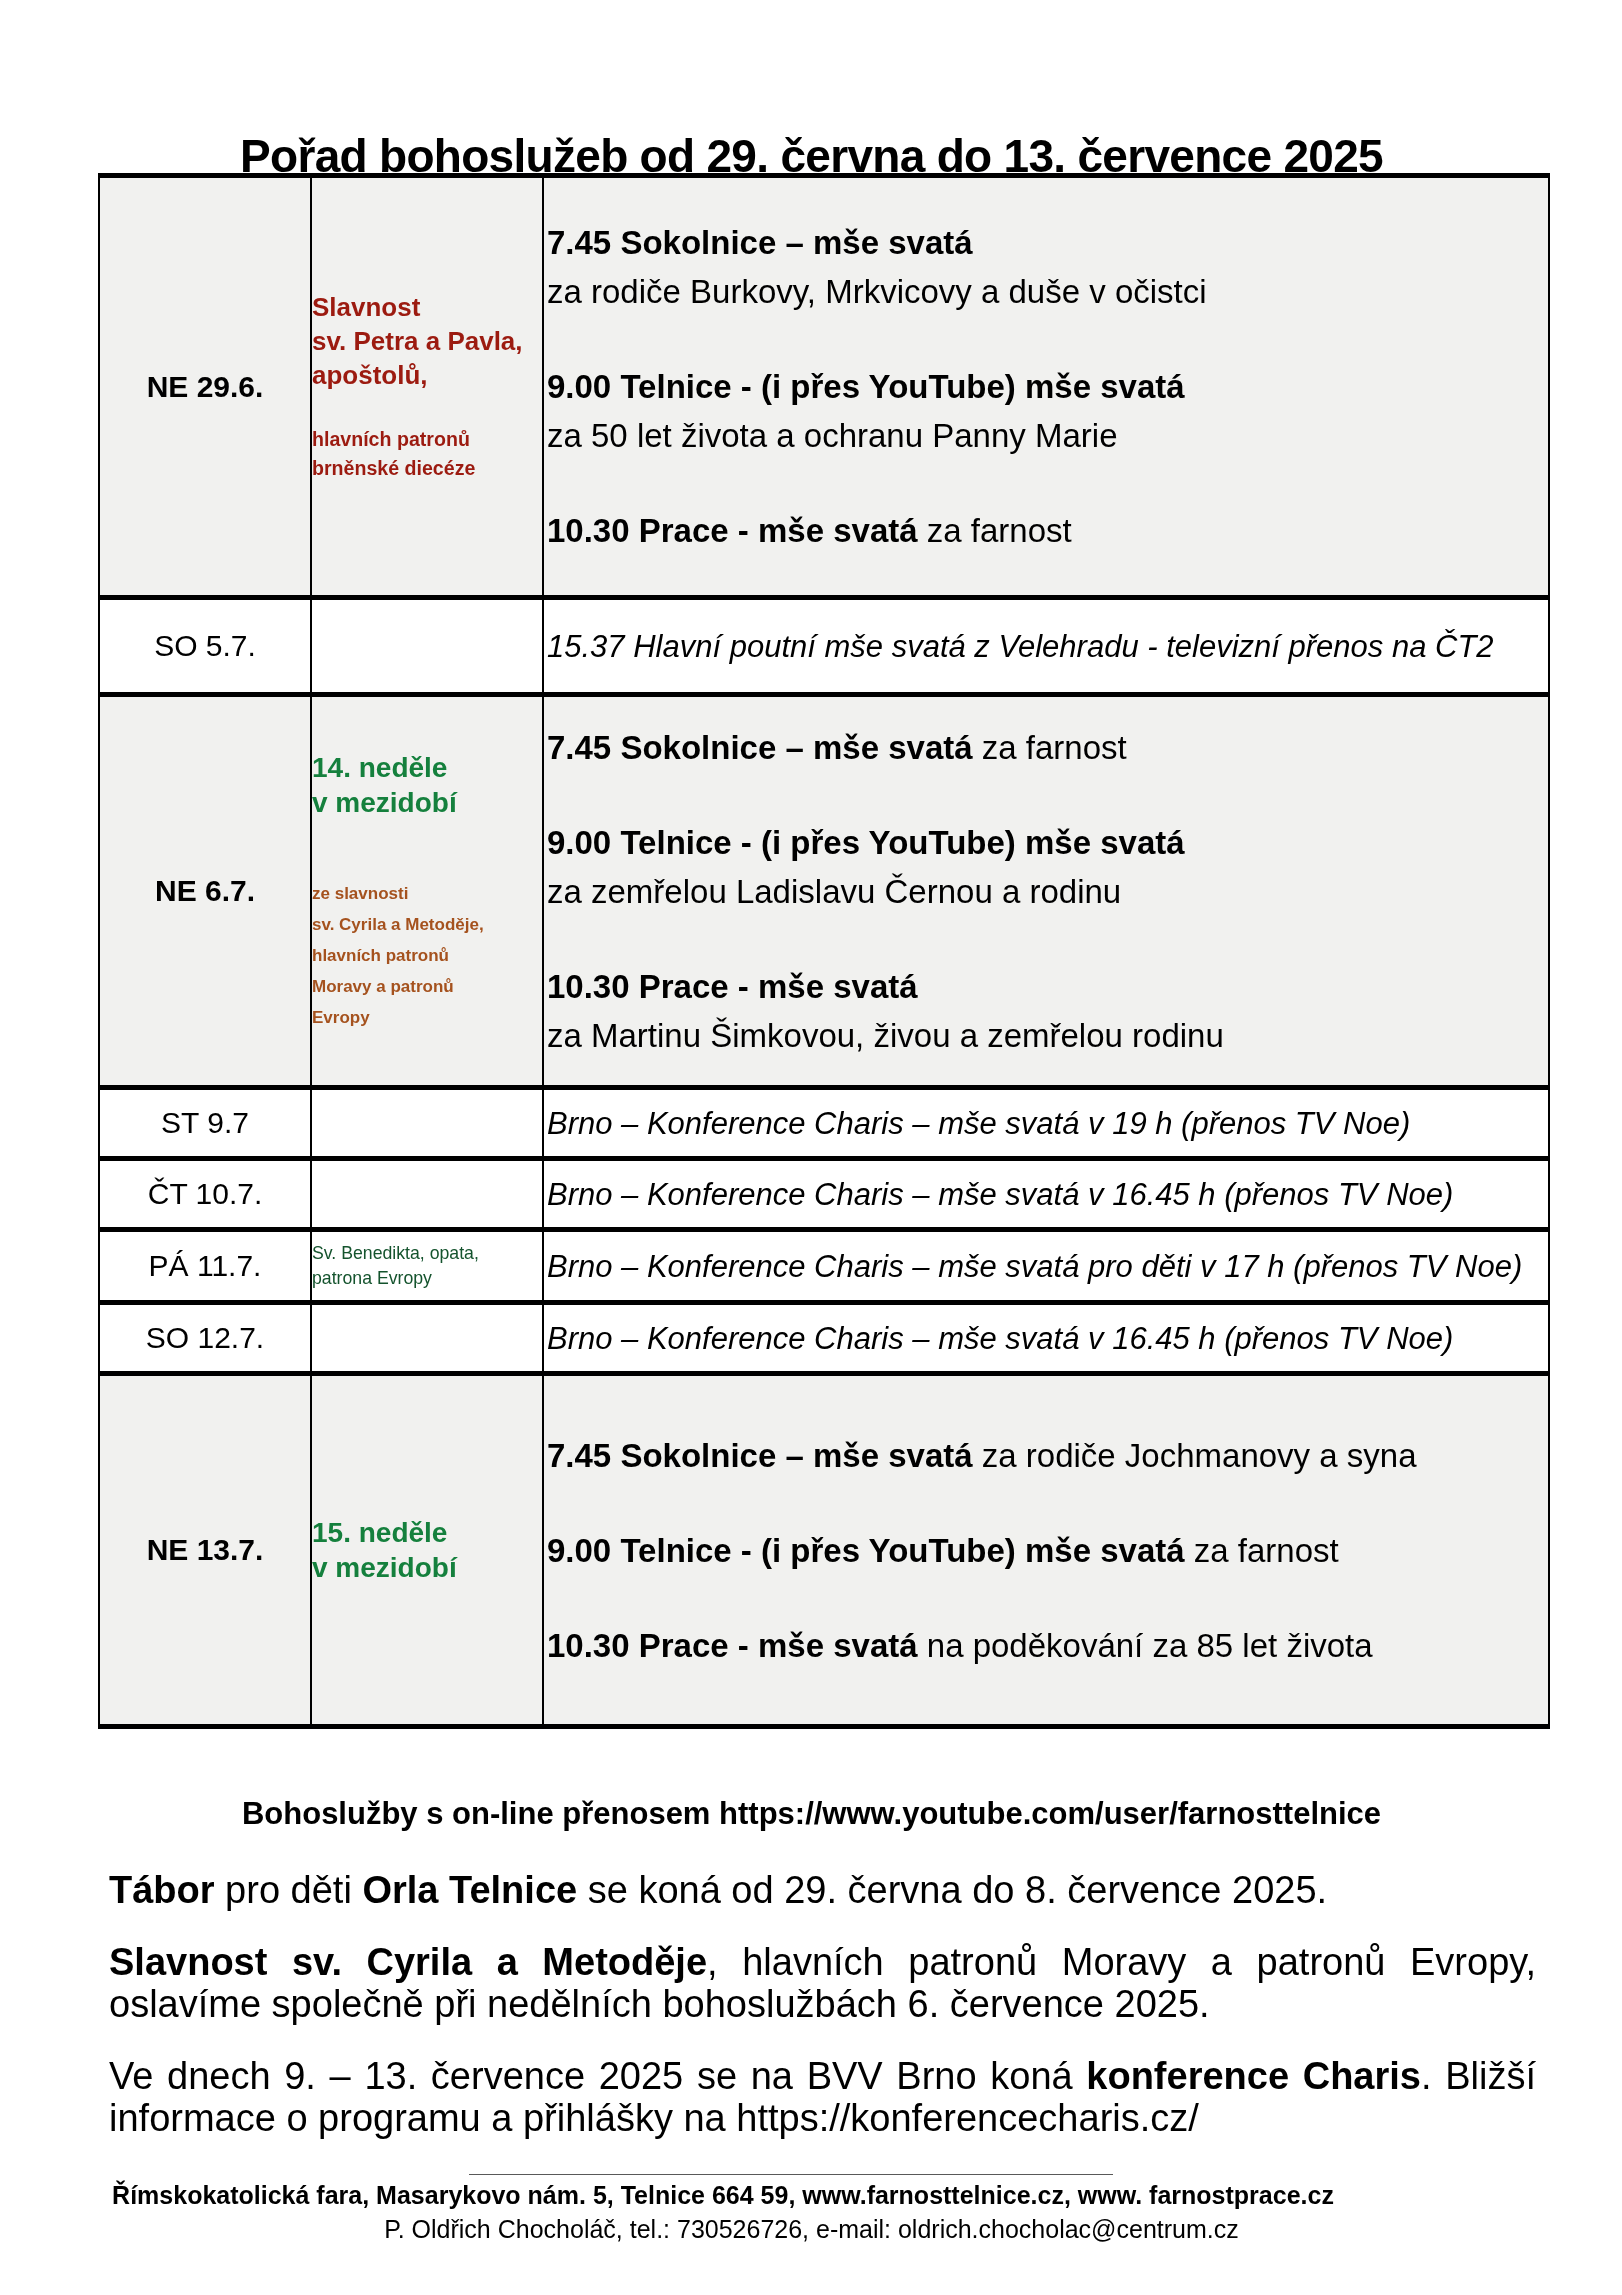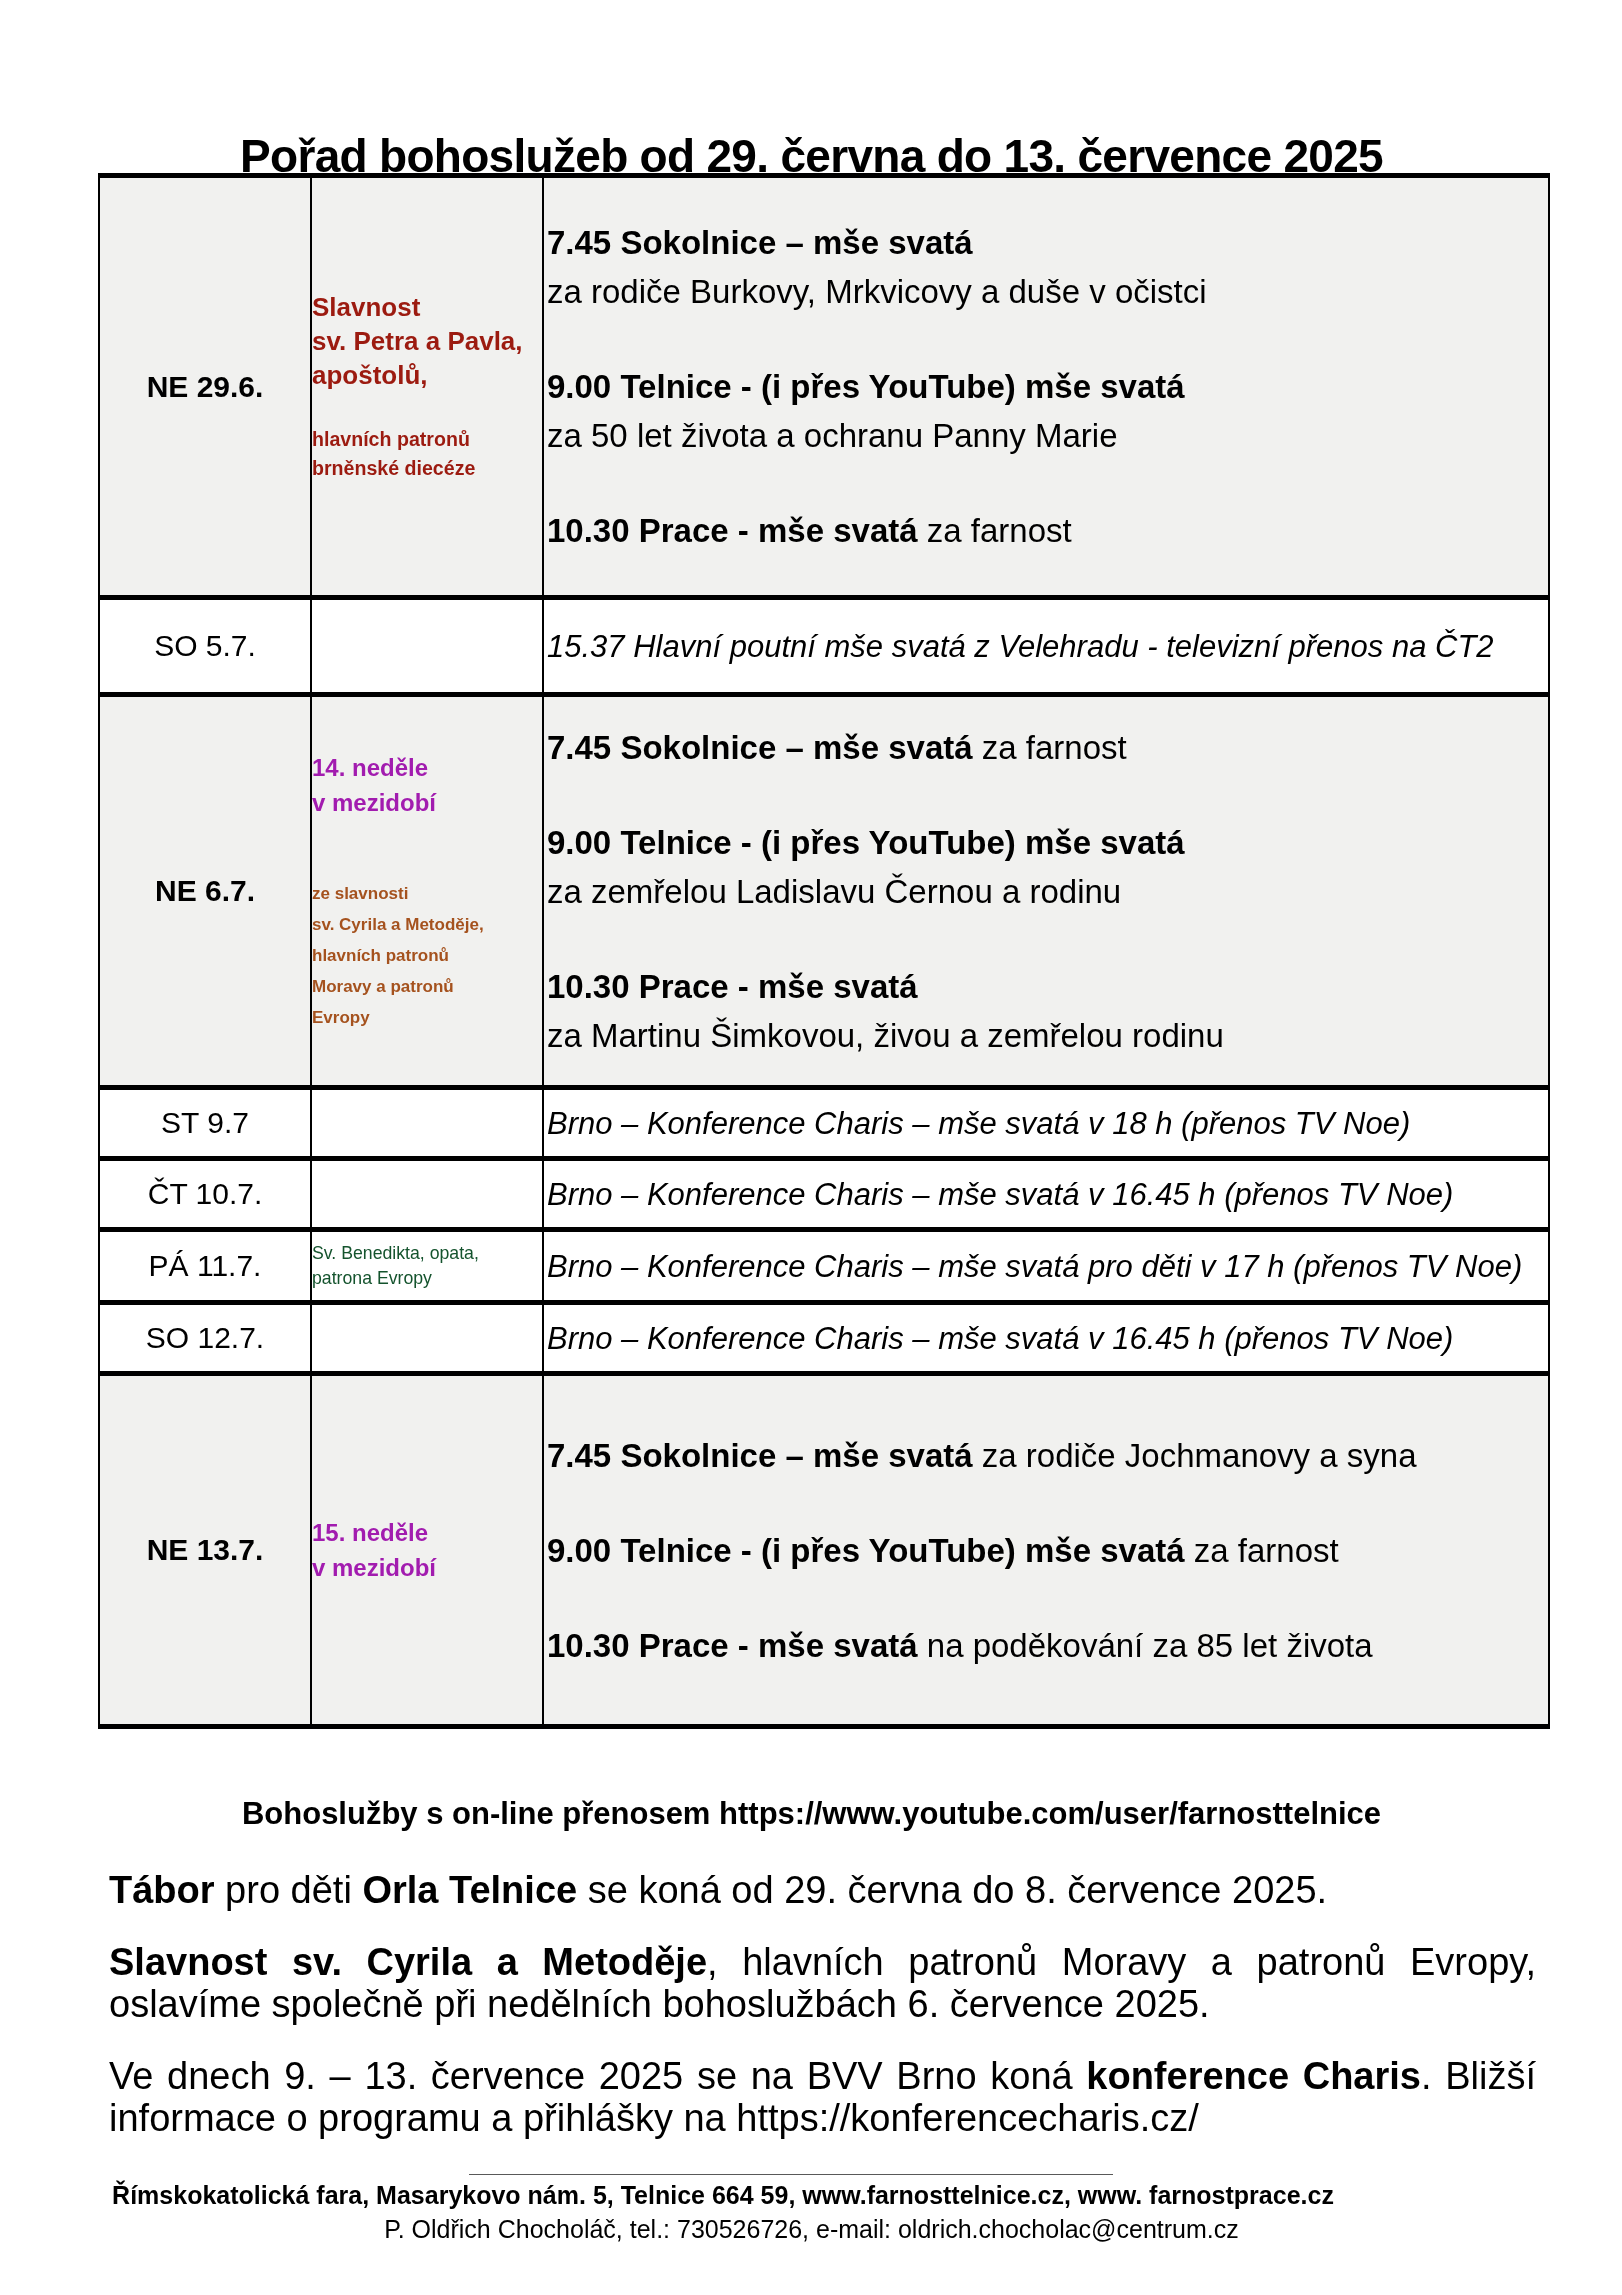--- a/index.html
+++ b/index.html
@@ -28,21 +28,21 @@
   tr:nth-child(1){height:422px} tr:nth-child(2){height:97px}
   tr:nth-child(3){height:393px} tr:nth-child(4){height:71px}
   tr:nth-child(5){height:71px} tr:nth-child(6){height:73px}
   tr:nth-child(7){height:71px} tr:nth-child(8){height:353px}
   td.cell-date { text-align:center; font-size:30px; }
   .date-bold { font-weight:bold; }
   td.cell-feast { }
   .feast-block + .feast-block { margin-top:33px; }
   .fb-main-red   { color:#9c1b10; font-weight:bold; font-size:26px; line-height:34px; }
   .fb-sub-red    { color:#9c1b10; font-weight:bold; font-size:19.6px; line-height:29.4px; }
-  .fb-main-green { color:#a21caf; font-weight:bold; font-size:24px; line-height:35px; }
+  .fb-main-green { color:#15803d; font-weight:bold; font-size:28px; line-height:35px; }
   .fb-sub-brown  { color:#a5521e; font-weight:bold; font-size:17px; line-height:31px; margin-top:58px !important; }
   .fb-xs-brown   { color:#14532d; font-weight:normal; font-size:17.7px; line-height:25px; }
   td.cell-svc { padding-left:3px; padding-right:11.8px; }
   .svc-block + .svc-block { margin-top:46px; }
   .svc-line { font-size:33px; line-height:49px; }
   .seg-b { font-weight:bold; }
   .seg-i { font-style:italic; font-size:31px; }
   .online {
     position:absolute; top:1794px; left:0; width:1623px; text-align:center;
     font-weight:bold; font-size:31px; line-height:39px;
@@ -147,21 +147,21 @@
             </div>
           </td>
         </tr>
         <tr>
           <td class="cell-date">
             <div class="date">ST 9.7</div>
           </td>
           <td class="cell-feast"></td>
           <td class="cell-svc">
             <div class="svc-block">
-              <div class="svc-line"><span class="seg-i">Brno – Konference Charis – mše svatá v 18 h (přenos TV Noe)</span></div>
+              <div class="svc-line"><span class="seg-i">Brno – Konference Charis – mše svatá v 19 h (přenos TV Noe)</span></div>
             </div>
           </td>
         </tr>
         <tr>
           <td class="cell-date">
             <div class="date">ČT 10.7.</div>
           </td>
           <td class="cell-feast"></td>
           <td class="cell-svc">
             <div class="svc-block">

